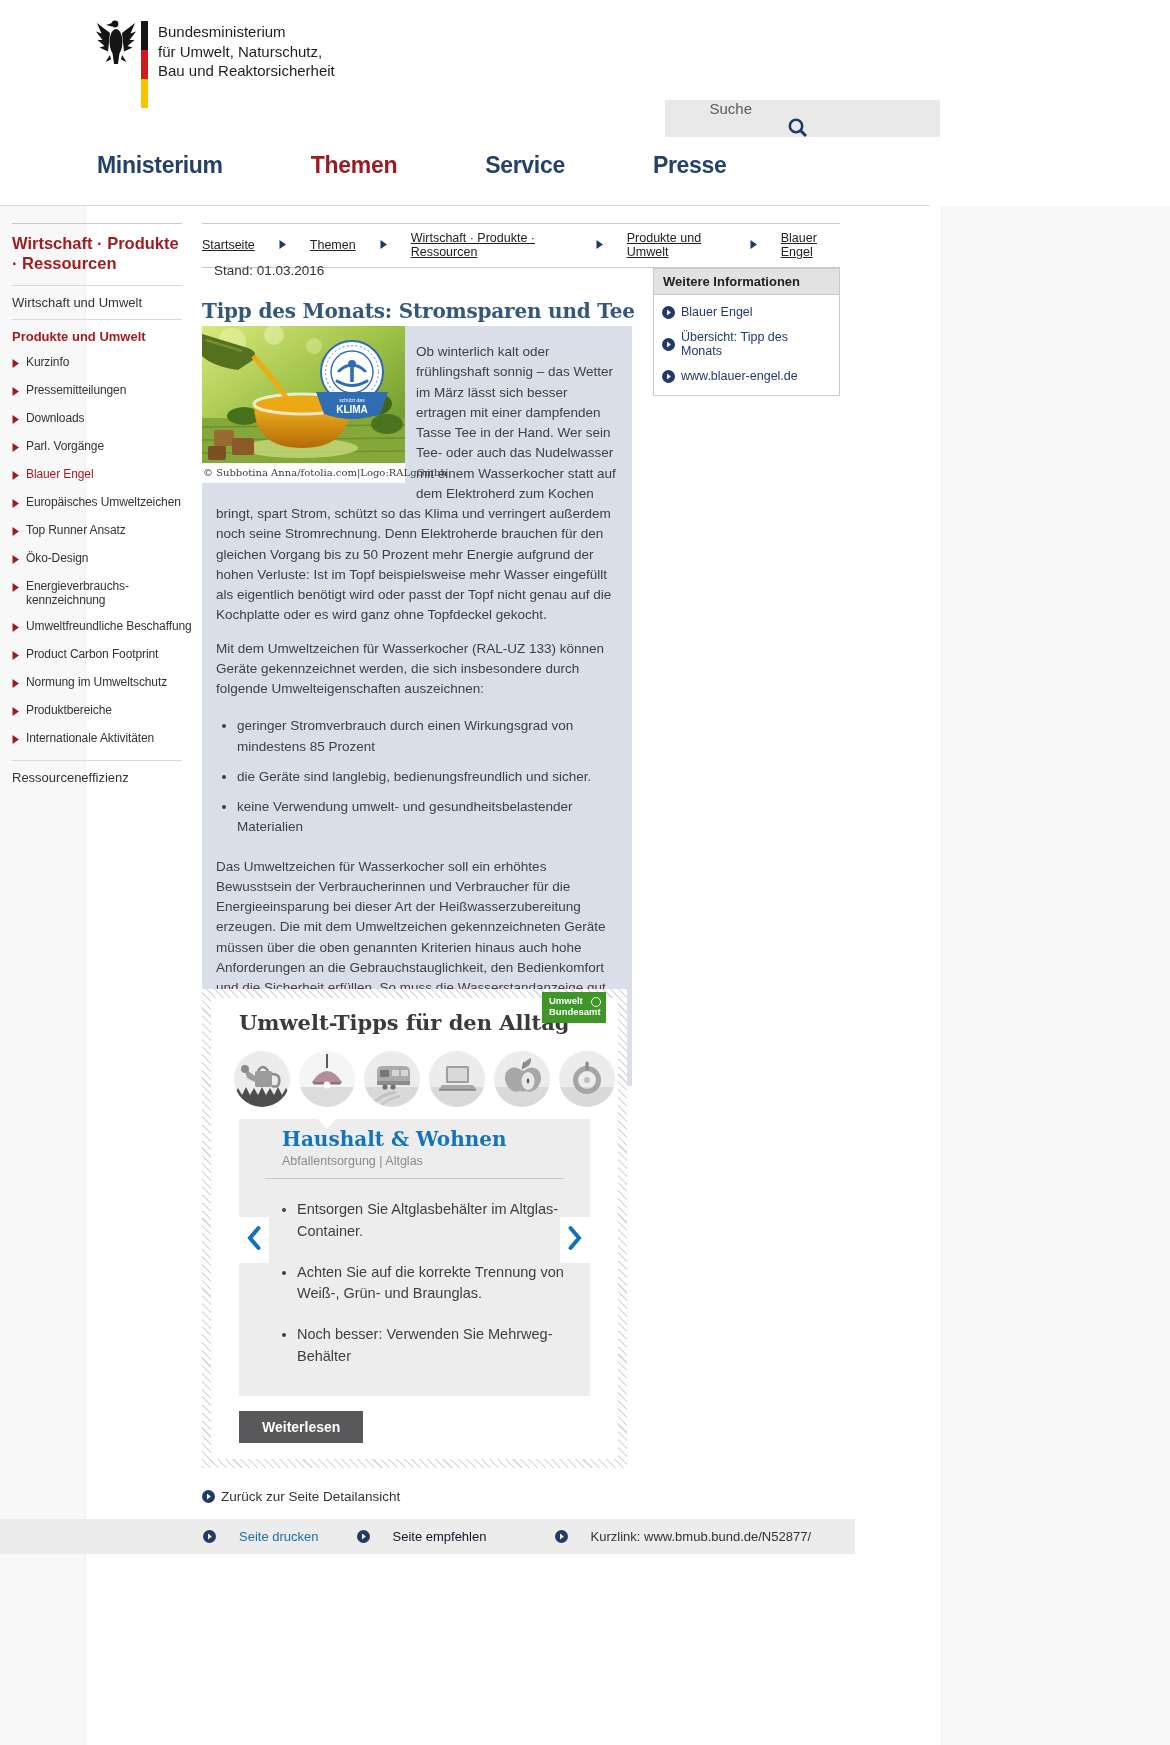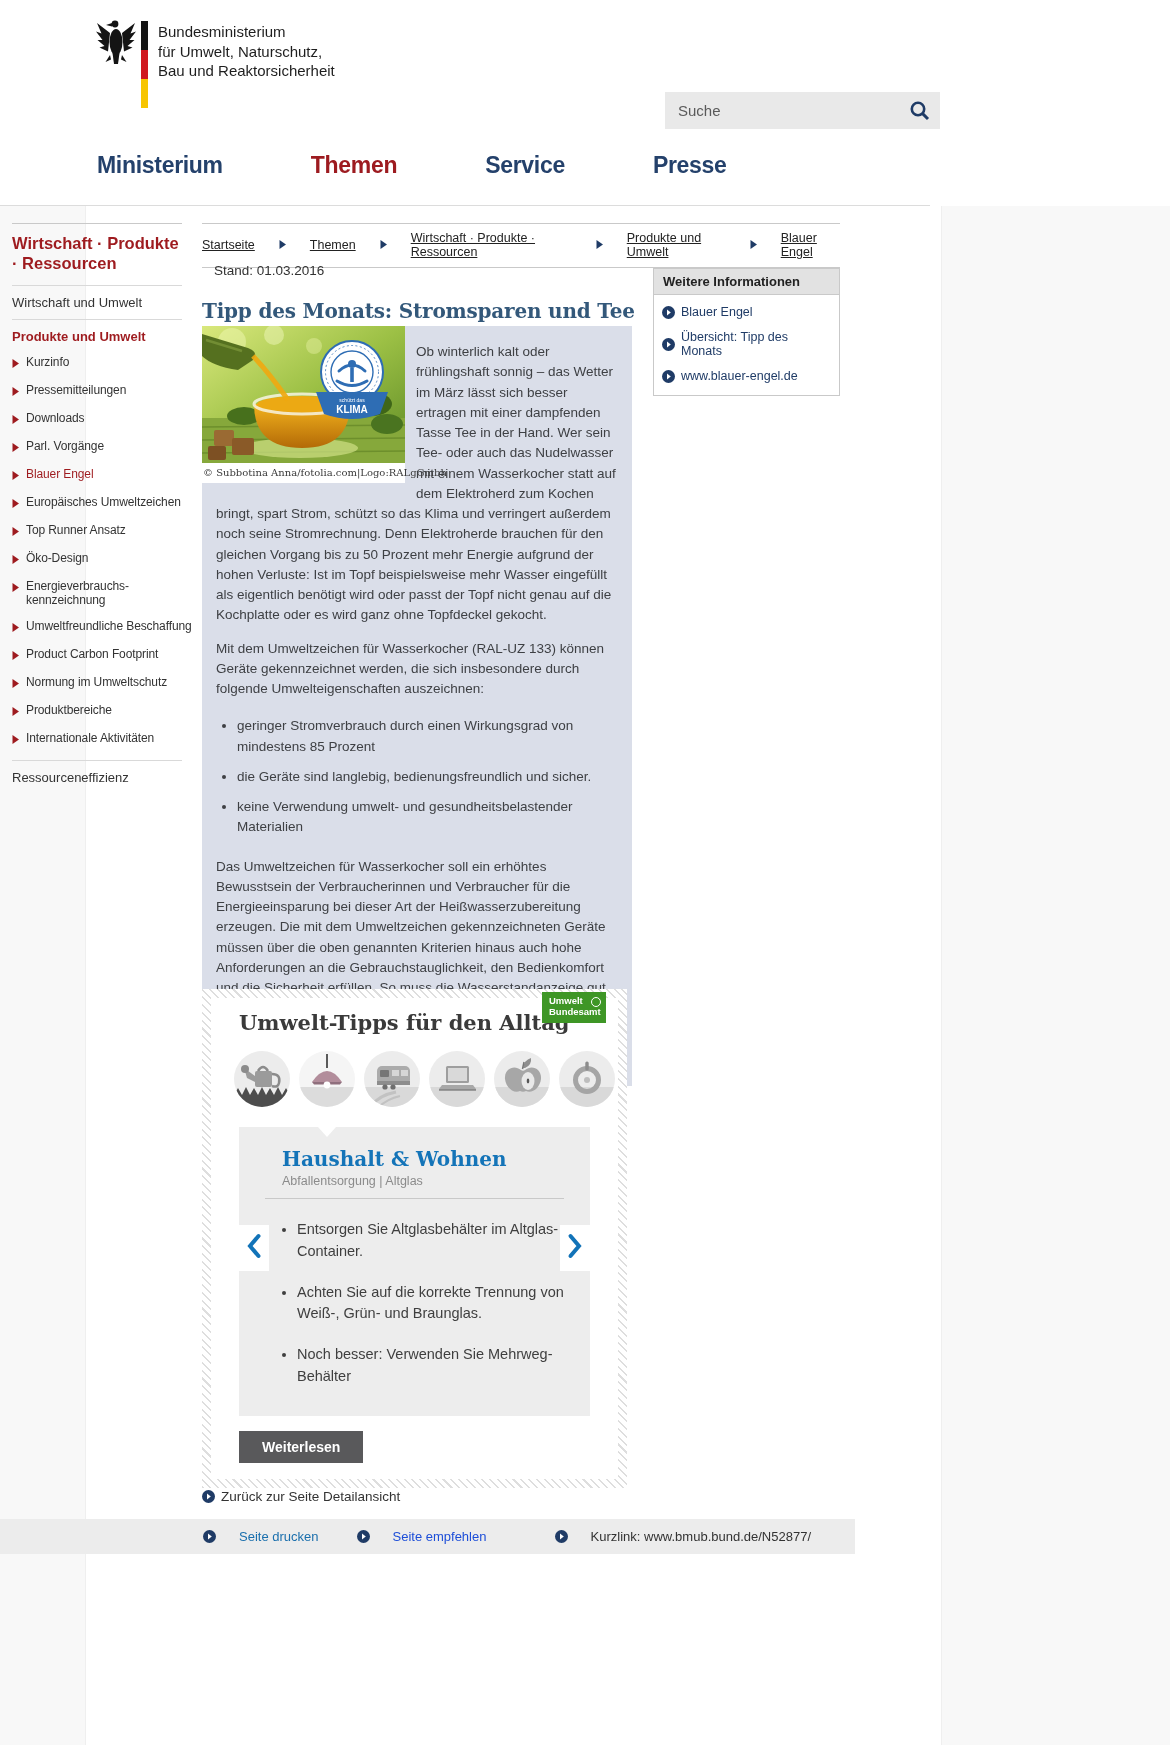--- a/index.html
+++ b/index.html
@@ -5,21 +5,21 @@
   html,body{margin:0;padding:0;background:#fff;}
   .page{position:relative;width:1170px;height:1745px;background:#fff;overflow:hidden;
         font-family:"Liberation Sans",sans-serif;color:#333;}
   
   .hdr{position:absolute;top:0;left:0;width:930px;height:205px;background:#fff;border-bottom:1px solid #dcdcdc;}
   .eagle{position:absolute;left:95px;top:16px;}
   .stripe{position:absolute;left:141px;top:21px;width:7px;height:87px;}
   .stripe div{height:29px;}
   .st-black{background:#141414;}.st-red{background:#d0181f;}.st-gold{background:#f7c500;}
   .logo-text{position:absolute;left:158px;top:22px;font-size:15px;line-height:19.5px;color:#1e1e1e;}
-  .search{position:absolute;left:665px;top:92px;width:275px;height:37px;background:#e9e9e9;display:flex;align-items:center;}
+  .search{position:absolute;left:665px;top:100px;width:275px;height:37px;background:#e9e9e9;display:flex;align-items:center;flex-direction:column;}
   .search input{flex:1;border:none;background:transparent;outline:none;font-family:"Liberation Sans",sans-serif;
       font-size:15px;color:#333;padding:0 0 0 13px;}
   .search input::placeholder{color:#5a5a5a;opacity:1;}
   .search button{border:none;background:transparent;cursor:pointer;padding:0 9px 0 0;display:flex;align-items:center;}
   .nav{position:absolute;left:97px;top:152px;display:flex;gap:88px;}
   .nav-item{font-size:23px;font-weight:bold;color:#24416b;cursor:pointer;letter-spacing:-0.3px;}
   .nav-item.active{color:#9d1b20;}
   
   .body-area{position:absolute;top:206px;left:0;width:1170px;height:1539px;background:#f8f8f8;}
   .content-col{position:absolute;left:85px;top:0;width:855px;height:100%;background:#fff;
@@ -65,41 +65,41 @@
       background:repeating-linear-gradient(45deg,#dedede 0 1.5px,#ffffff 1.5px 5.5px);}
   .tips-inner{background:#fff;position:relative;padding:10px 0 16px;}
   .tips-heading{margin:2px 0 0 28px;font-family:"DejaVu Serif","Liberation Serif",serif;font-weight:bold;
       font-size:21px;color:#3a3a3a;}
   .uba{position:absolute;top:-6px;right:12px;width:64px;background:#3e9626;color:#fff;padding:4px 5px 5px 7px;
       box-sizing:border-box;line-height:1.15;}
   .uba .l{display:block;font-size:9.5px;font-weight:bold;}
   .uba-mark{position:absolute;top:5px;right:5px;width:8px;height:8px;border:1.5px solid #fff;border-radius:50%;}
   .tip-row{display:flex;gap:9px;margin:16px 0 0 23px;}
   .tip-icon{width:56px;height:56px;border-radius:50%;cursor:pointer;position:relative;flex:none;}
-  .panel{margin:20px 28px 0;background:#ededed;position:relative;padding:18px 26px 22px;}
+  .panel{margin:12px 28px 0;background:#ededed;position:relative;padding:6px 26px 22px;}
   .notch{position:absolute;top:0;left:79px;width:0;height:0;border-left:9px solid transparent;
       border-right:9px solid transparent;border-top:10px solid #fff;}
   .panel h3{margin:2px 0 3px 17px;font-family:"DejaVu Serif","Liberation Serif",serif;font-size:20px;color:#1474b8;}
   .panel .sub{margin-left:17px;font-size:12.5px;color:#8b8b8b;}
   .panel hr{border:none;border-top:1px solid #c9c9c9;margin:10px 0 20px;}
   .panel ul{list-style:disc;margin:0;padding-left:32px;}
   .panel li{margin-bottom:19px;font-size:14.5px;line-height:1.5;color:#3f3f3f;}
   .panel li:last-child{margin-bottom:6px;}
   .pg-arrow{position:absolute;width:30px;height:46px;background:#fff;display:flex;align-items:center;
       justify-content:center;top:98px;cursor:pointer;}
   .pg-left{left:0;}.pg-right{right:0;}
   .readmore{display:inline-block;margin:15px 0 0 28px;background:#59595b;color:#fff;border:none;cursor:pointer;
       font-family:"Liberation Sans",sans-serif;font-size:14px;font-weight:bold;padding:8px 23px;}
   
   .backlink{position:absolute;left:202px;top:1283px;display:flex;align-items:center;gap:6px;
       font-size:13.5px;color:#333;cursor:pointer;}
   .bar{position:absolute;left:0;top:1313px;width:855px;height:35px;background:#ececec;display:flex;align-items:center;}
   .bar-item{display:flex;align-items:center;gap:23px;font-size:13px;cursor:pointer;}
   .bar .print{margin-left:203px;color:#1a6fad;}
-  .bar .recommend{margin-left:38px;color:#1d4ed8;}
+  .bar .recommend{margin-left:38px;color:#0f172a;}
   .bar .shortlink{margin-left:auto;margin-right:44px;color:#333;}
   .icon-flex{display:flex;align-items:center;}
 </style>
 </head>
 <body>
 
 <div class="page">
 
   <header class="hdr">
     <span class="eagle">

